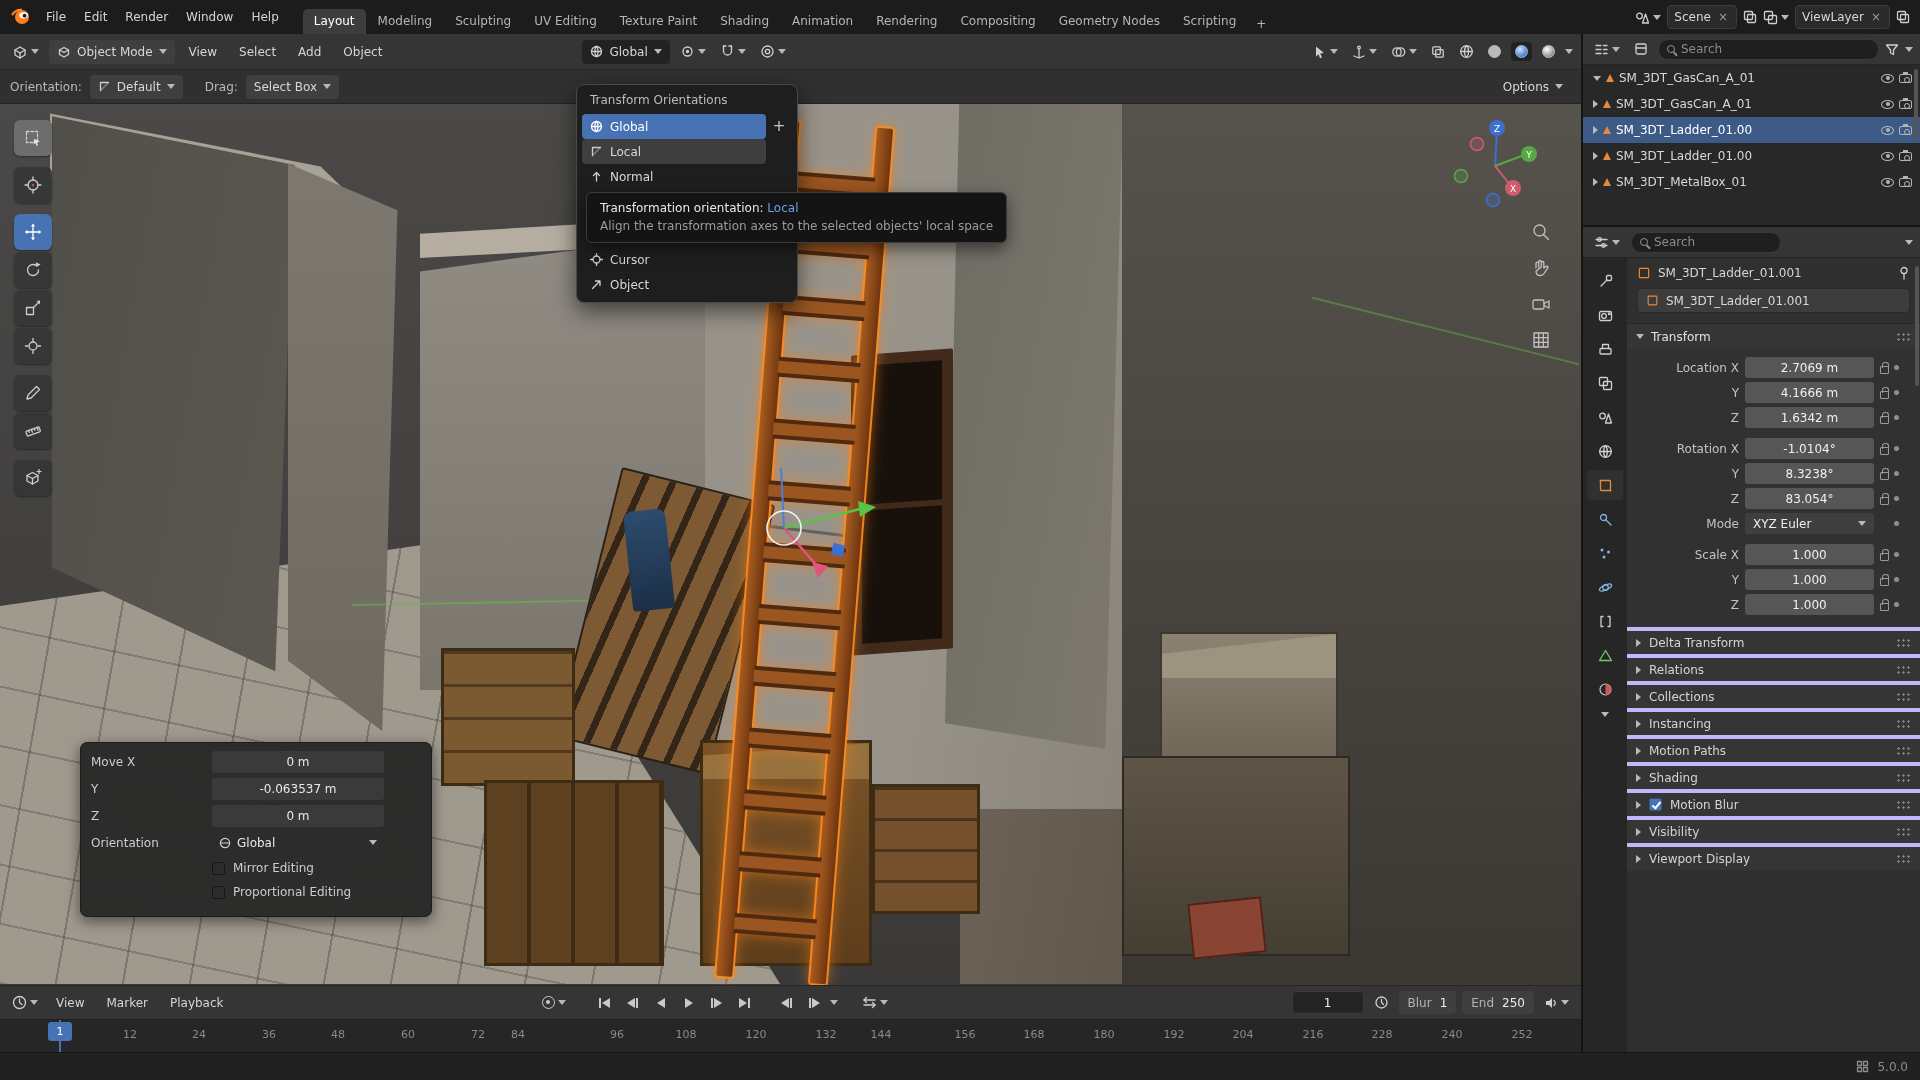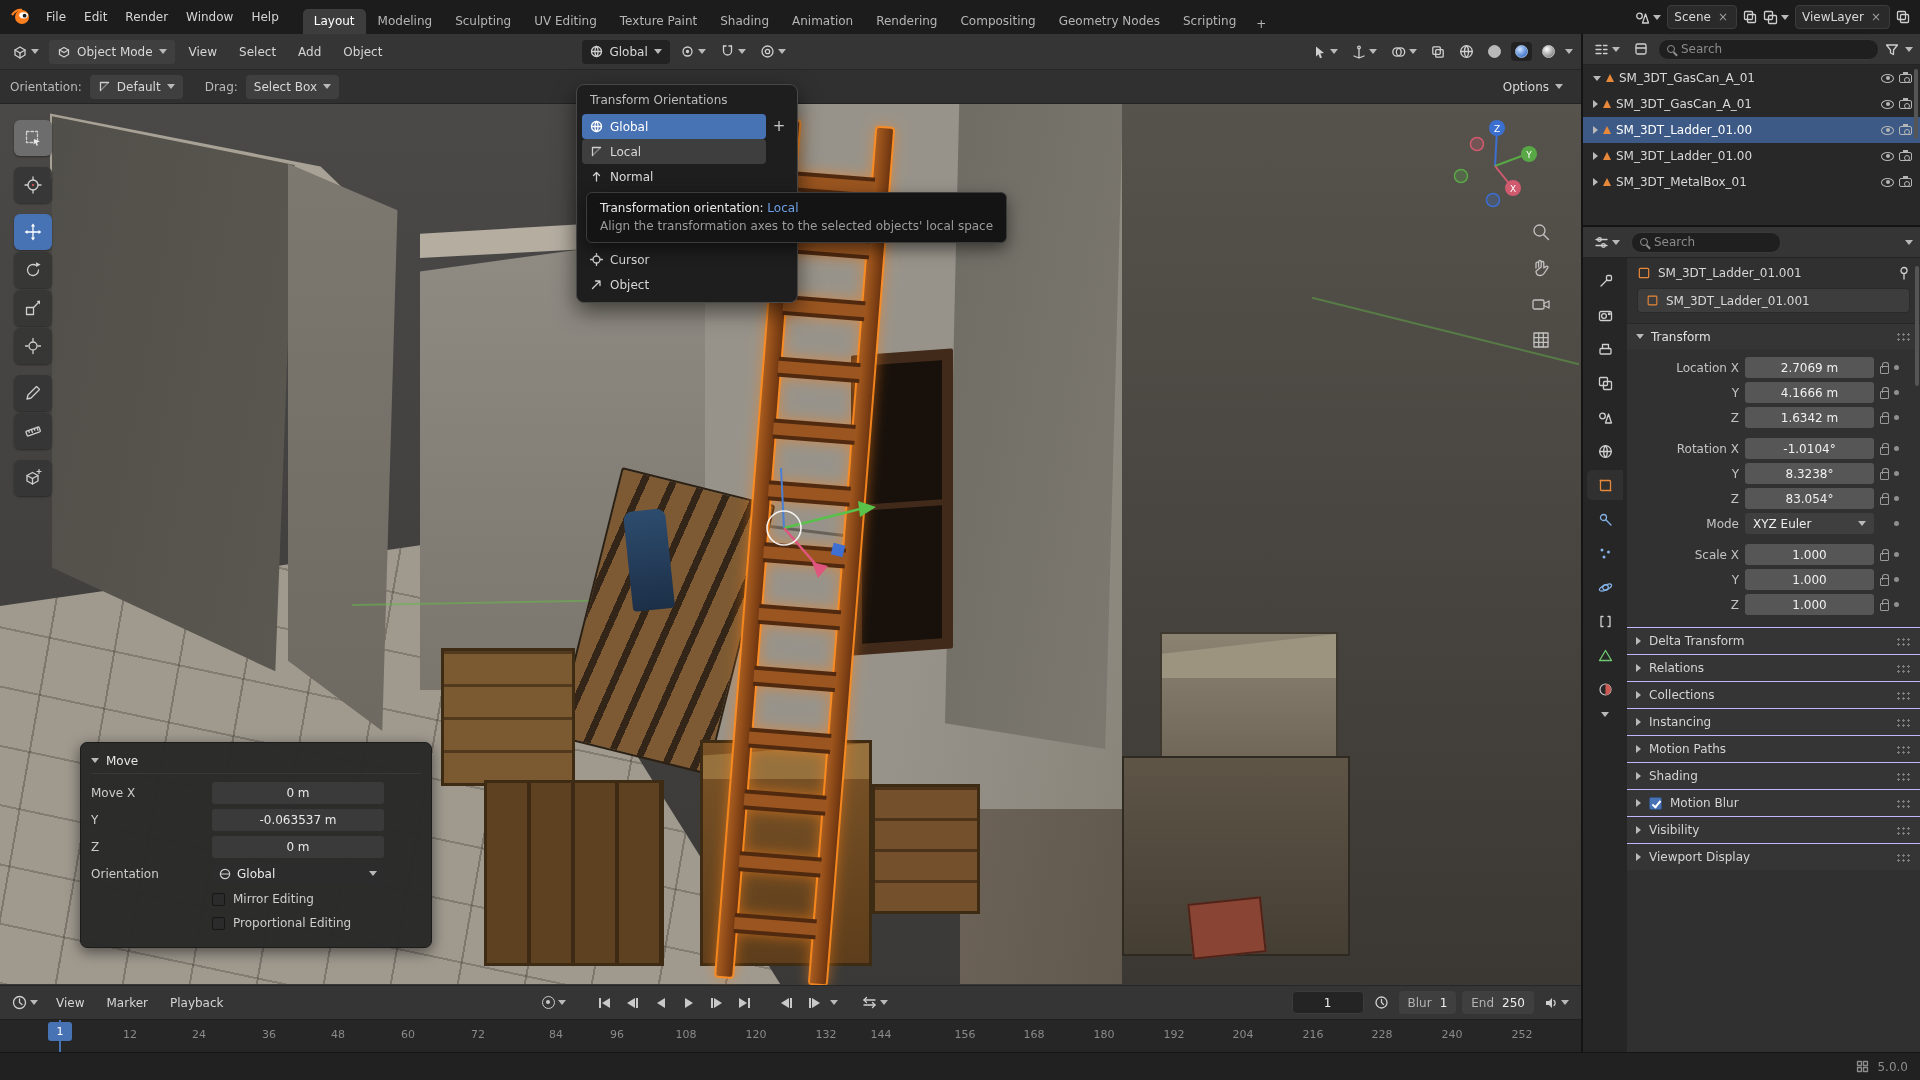--- a/index.html
+++ b/index.html
@@ -191,21 +191,21 @@
   .idname { margin:2px 10px 10px; height:25px; background:#3d3d3d; border:1px solid #2a2a2a; border-radius:4px; display:flex; align-items:center; gap:7px; padding:0 8px; }
   .panel-head { height:26px; background:#353535; border-top:1px solid #272727; display:flex; align-items:center; gap:7px; padding:0 9px; color:#e2e2e2; }
   .panel-head .grip { margin-left:auto; }
   .tr-body { padding:6px 8px 10px; background:#313131; }
   .tr-row { display:flex; align-items:center; height:25px; gap:6px; }
   .tr-label { width:104px; text-align:right; color:#c3c3c3; flex:none; overflow:hidden; white-space:nowrap; }
   .tr-field { flex:1; height:21px; background:#565656; border-radius:3px; display:flex; align-items:center; justify-content:center; color:#f0f0f0; margin:1px 0; }
   .tr-dd { flex:1; height:21px; background:#3f3f3f; border-radius:3px; display:flex; align-items:center; padding:0 8px; color:#ededed; gap:6px; }
   .tr-dd .chev-d { margin-left:auto; }
   .tr-tail { width:32px; display:flex; align-items:center; gap:5px; flex:none; }
-  .sect { height:27px; background:#353535; border-top:1px solid #c4b5fd; display:flex; align-items:center; gap:8px; padding:0 9px; color:#d4d4d4; }
+  .sect { height:27px; background:#353535; border-top:4px solid #c4b5fd; display:flex; align-items:center; gap:8px; padding:0 9px; color:#d4d4d4; }
   .sect .grip { margin-left:auto; }
 </style>
 </head>
 <body>
 
 <div id="app">
 
   <header id="topbar">
     <span style="margin-right:4px">
       <svg width="22" height="20" viewBox="0 0 22 20">
@@ -538,24 +538,20 @@
             </span>
           <span>
               <svg width="20" height="20" viewBox="0 0 20 20" class="ic">
                 <rect x="3" y="3" width="14" height="14"></rect>
                 <path d="M3 7.7h14M3 12.3h14M7.7 3v14M12.3 3v14"></path>
               </svg>
             </span>
         </div>
 
         <div id="move-panel">
-          <div class="mp-head">
-            <span class="chev-d"></span>
-            <span>Move</span>
-          </div>
           <div class="mp-row">
             <span class="mp-label">Move X</span>
             <span class="mp-field">0 m</span>
           </div>
           <div class="mp-row">
             <span class="mp-label">Y</span>
             <span class="mp-field">-0.063537 m</span>
           </div>
           <div class="mp-row">
             <span class="mp-label">Z</span>
@@ -668,21 +664,21 @@
           </span>
         </div>
         <div class="tl-ruler">
           <span class="tick" style="left:60px">1</span>
           <span class="tick" style="left:130px">12</span>
           <span class="tick" style="left:199px">24</span>
           <span class="tick" style="left:269px">36</span>
           <span class="tick" style="left:338px">48</span>
           <span class="tick" style="left:408px">60</span>
           <span class="tick" style="left:478px">72</span>
-          <span class="tick" style="left:556px">84</span>
+          <span class="tick" style="left:518px">84</span>
           <span class="tick" style="left:617px">96</span>
           <span class="tick" style="left:686px">108</span>
           <span class="tick" style="left:756px">120</span>
           <span class="tick" style="left:826px">132</span>
           <span class="tick" style="left:881px">144</span>
           <span class="tick" style="left:965px">156</span>
           <span class="tick" style="left:1034px">168</span>
           <span class="tick" style="left:1104px">180</span>
           <span class="tick" style="left:1174px">192</span>
           <span class="tick" style="left:1243px">204</span>

